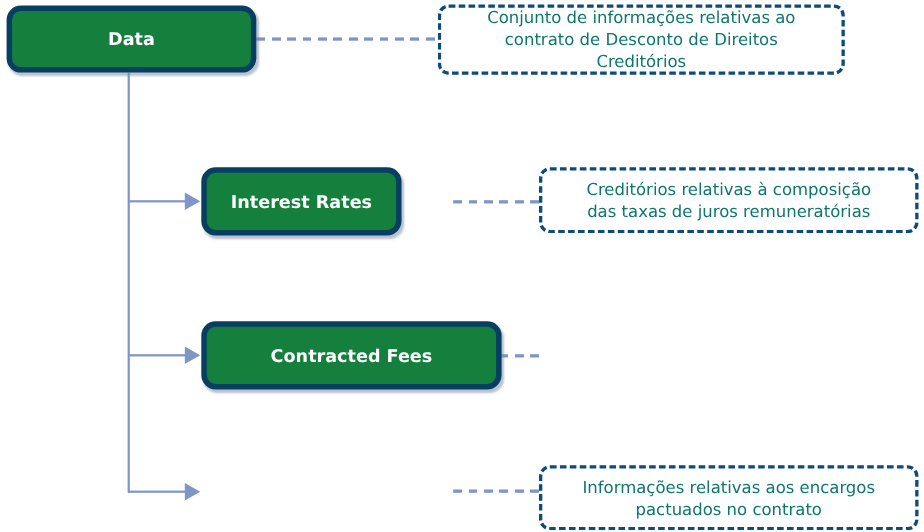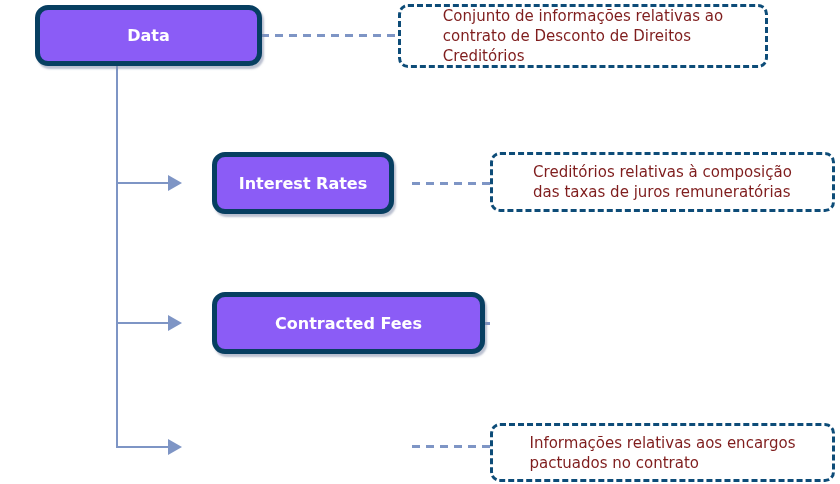--- a/index.html
+++ b/index.html
@@ -10,51 +10,50 @@
     position: relative;
     width: 840px;
     height: 484px;
     background: #ffffff;
     overflow: hidden;
   }
 
   
   .node {
     position: absolute;
-    background: #8b5cf6;
+    background: #15803d;
     border: 5px solid #073f61;
     border-radius: 13px;
     box-shadow: 2px 3px 2px rgba(130, 140, 170, 0.55);
     display: flex;
     align-items: center;
     justify-content: center;
     text-align: center;
     color: #ffffff;
     font-size: 16px;
     font-weight: 700;
     line-height: 21px;
     white-space: pre-line;
-    margin-left: 29px;
   }
   .node-root  { left: 6px;   top: 5px;   width: 227px; height: 61px; }
   .node-c0    { left: 183px; top: 152px; width: 182px; height: 62px; }
   .node-c1    { left: 183px; top: 292px; width: 273px; height: 62px; }
   .node-c2    { left: 183px; top: 413px; width: 229px; height: 65px; }
 
   
   .note {
     position: absolute;
     border: 3px dashed #0d4c78;
     border-radius: 10px;
     background: #ffffff;
     display: flex;
     align-items: center;
     justify-content: center;
-    text-align: left;
-    color: #7f1d1d;
+    text-align: center;
+    color: #0f766e;
     font-size: 15px;
     line-height: 20px;
     white-space: pre-line;
     padding: 2px 6px;
   }
   .note-root { left: 398px; top: 4px;   width: 370px; height: 64px; }
   .note-c0   { left: 490px; top: 152px; width: 345px; height: 60px; }
   .note-c1   { left: 490px; top: 292px; width: 345px; height: 58px; }
   .note-c2   { left: 490px; top: 423px; width: 345px; height: 59px; }
 

